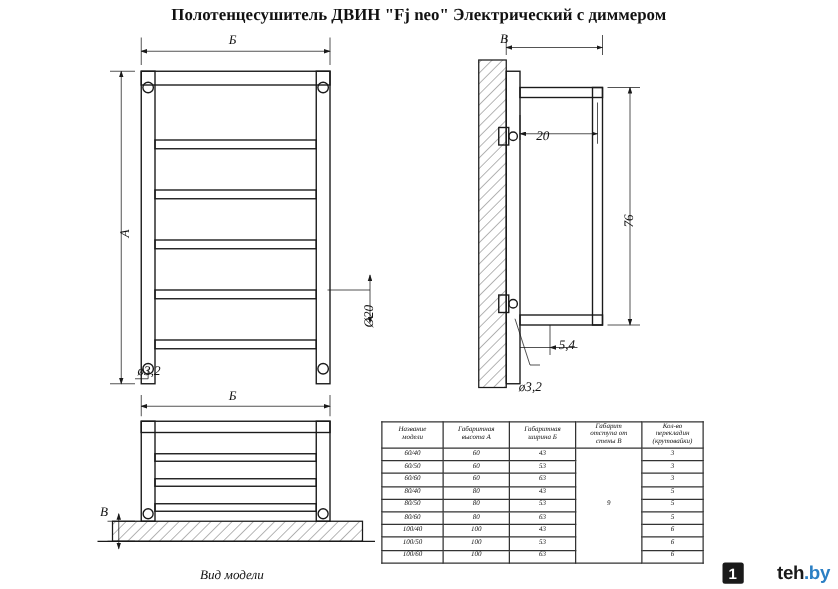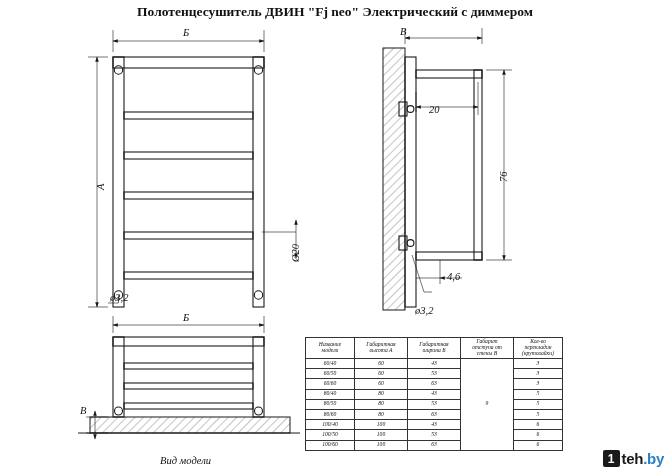--- a/index.html
+++ b/index.html
@@ -74,20 +74,21 @@
     font-size:12px;
     font-weight:bold;
     display:flex;align-items:center;justify-content:center;
     margin-right:2px;
   }
   #wm-text{
     font-size:15px;
     font-weight:bold;
     color:#1a1a1a;
     letter-spacing:-0.3px;
+    margin-left:25px;
   }
   #wm-text .dom{color:#2b7fc4;}
 </style>
 </head>
 <body>
 
 <div class="canvas">
 
   <div id="title">Полотенцесушитель ДВИН "Fj neo" Электрический с диммером</div>
 
@@ -196,21 +197,21 @@
   </svg>
 
   <div class="lbl it" style="left:183px;top:27px;">Б</div>
   <div class="lbl it vert" style="left:95px;top:190px;">A</div>
   <div class="lbl it vert" style="left:290px;top:262px;">Ø20</div>
   <div class="lbl it" style="left:110px;top:292px;">ø3,2</div>
 
   <div class="lbl it" style="left:400px;top:26px;">В</div>
   <div class="lbl it" style="left:429px;top:104px;">20</div>
   <div class="lbl it vert" style="left:498px;top:182px;">76</div>
-  <div class="lbl it" style="left:447px;top:271px;">4,6</div>
+  <div class="lbl it" style="left:447px;top:271px;">5,4</div>
   <div class="lbl it" style="left:415px;top:305px;">ø3,2</div>
 
   <div class="lbl it" style="left:183px;top:312px;">Б</div>
   <div class="lbl it" style="left:80px;top:405px;">В</div>
   <div class="lbl it" style="left:160px;top:455px;">Вид модели</div>
 
   <table id="spec-table">
     <thead>
       <tr>
         <th class="col1">Название<br>модели</th>

